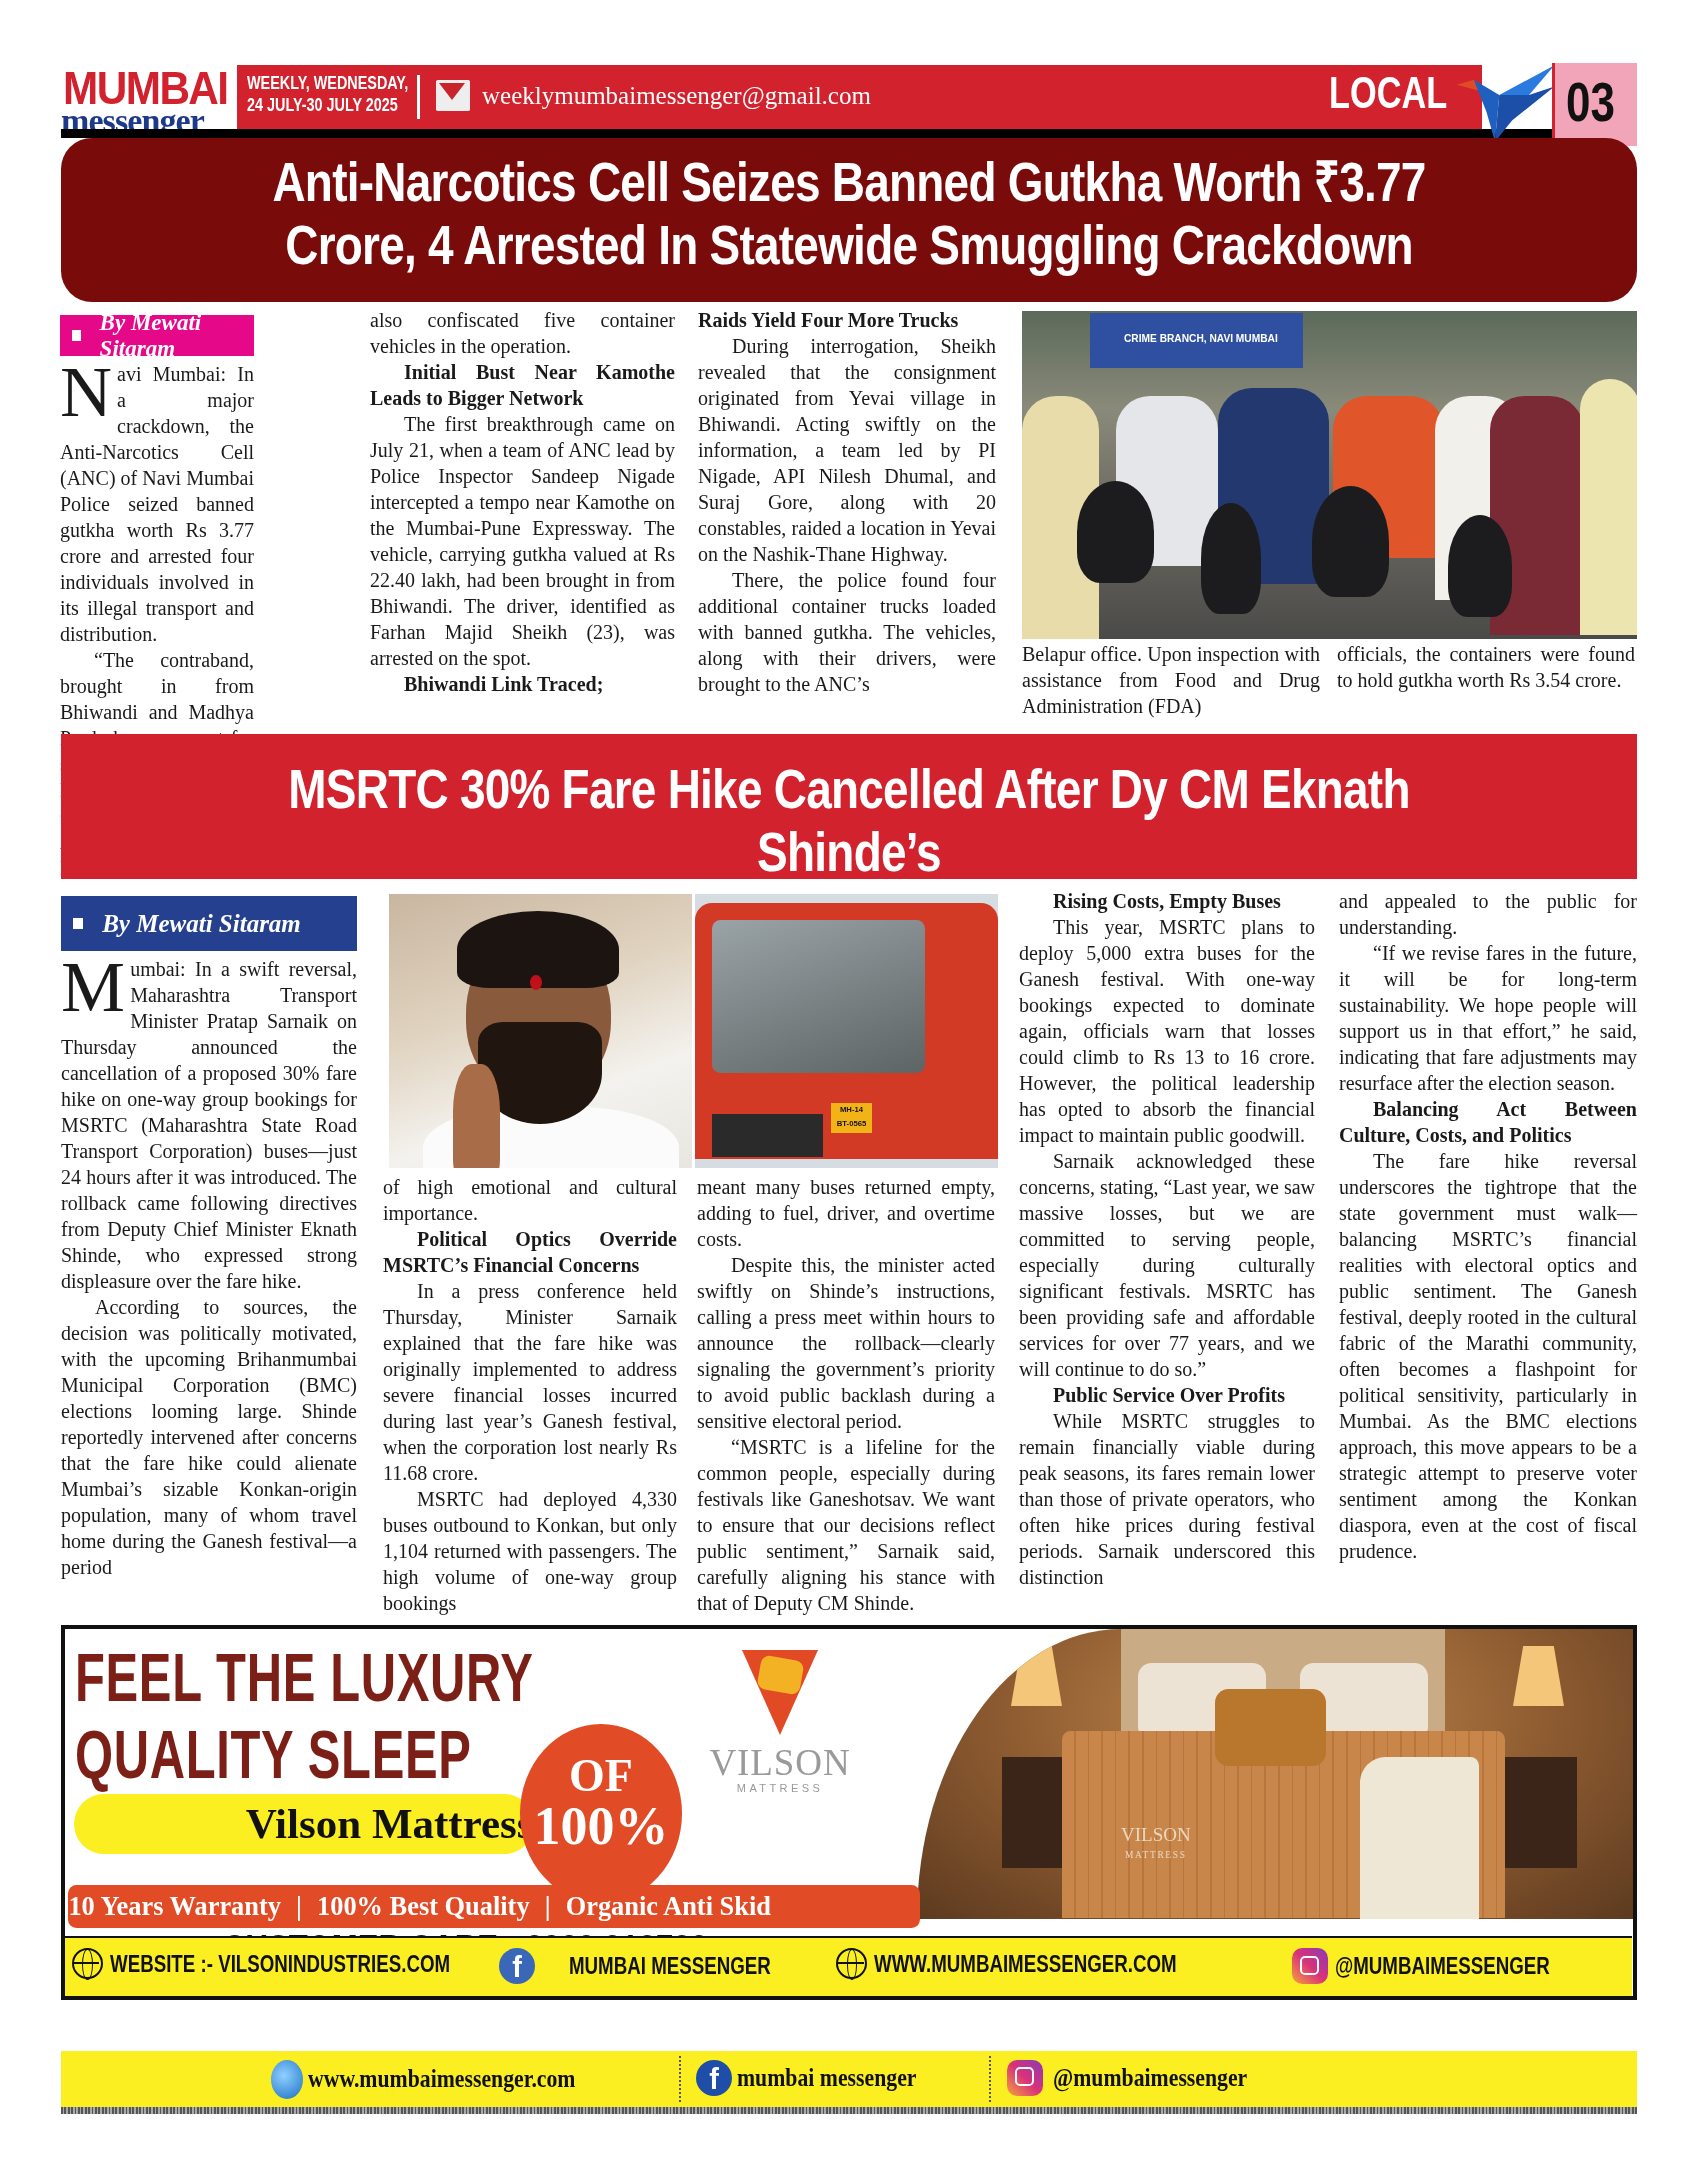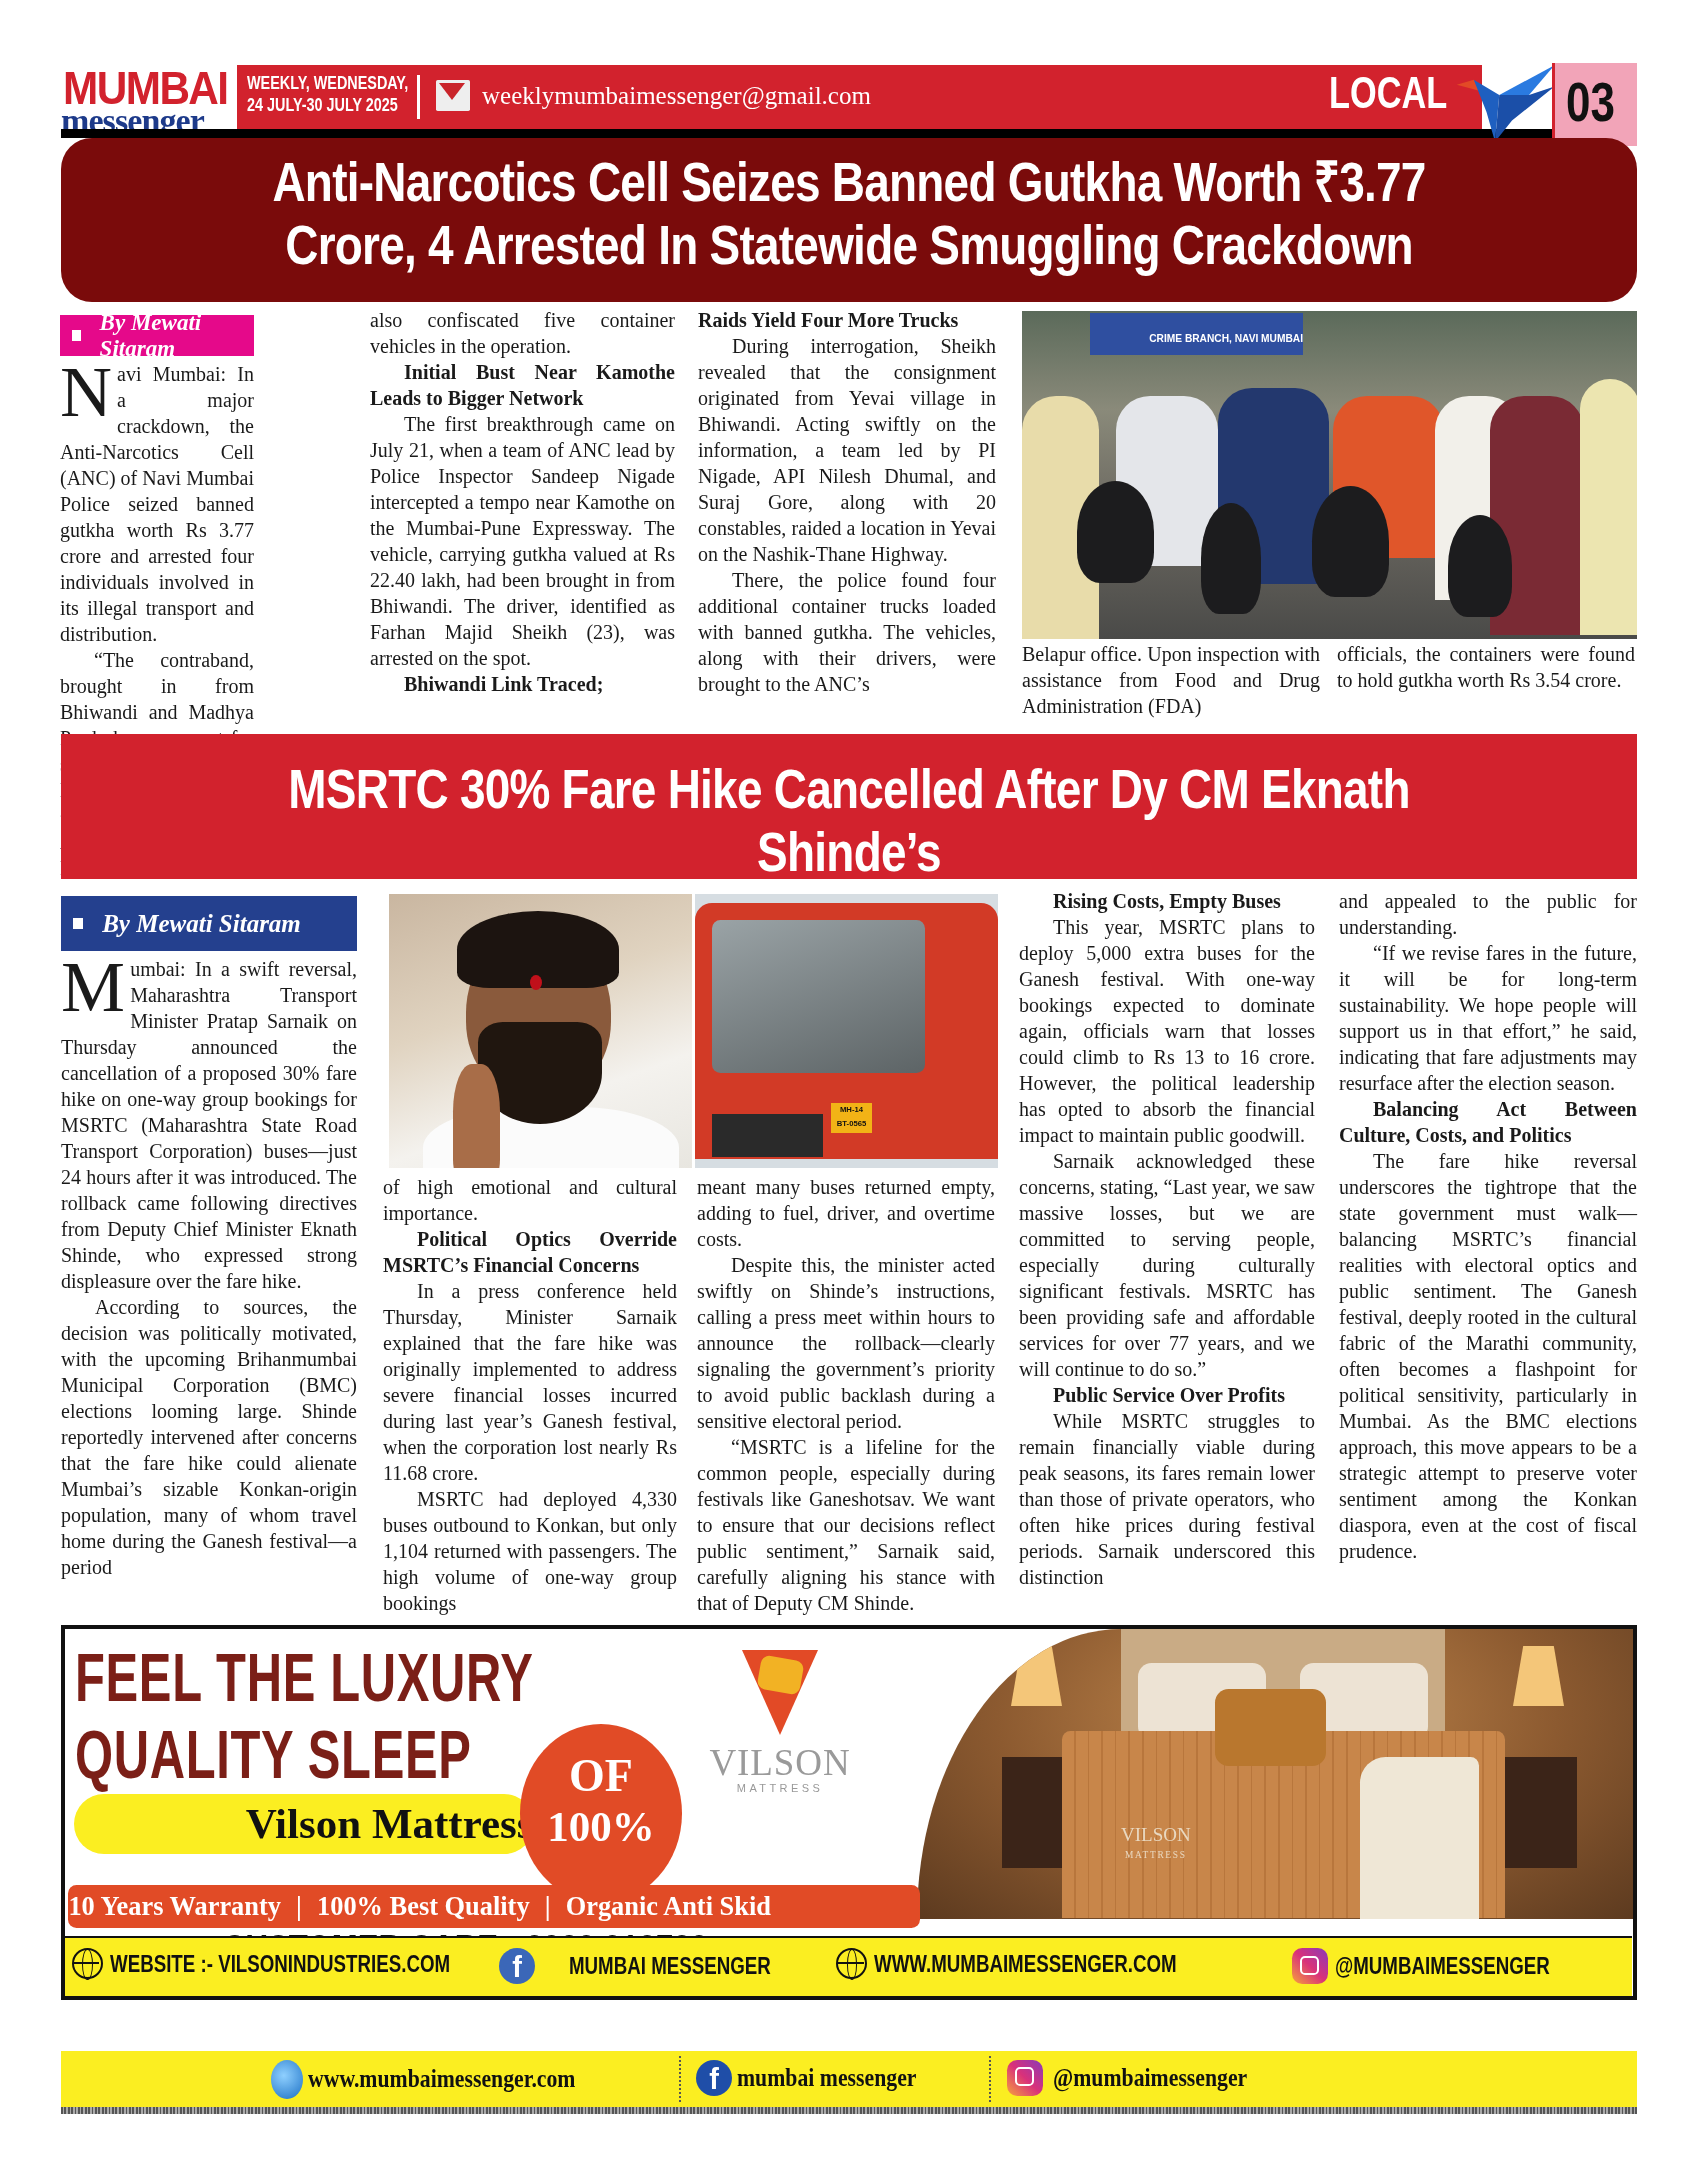--- a/index.html
+++ b/index.html
@@ -44,21 +44,21 @@
   .col .sub.noind { text-indent: 0; }
   .drop { float: left; font-size: 72px; line-height: 56px; padding-right: 5.1px; margin-top: 3.4px; }
 
   .c1 { left: 60px; top: 361px; width: 194px; }
   .c2 { left: 370px; top: 307px; width: 305px; }
   .c3 { left: 698px; top: 307px; width: 298px; }
   .cap1 { left: 1022px; top: 641px; width: 298px; }
   .cap2 { left: 1337px; top: 641px; width: 298px; }
 
   .photo-police { left: 1022px; top: 311px; width: 615px; height: 328px; background: linear-gradient(180deg,#5b6a5a 0%,#8a8a7a 30%,#6d6a62 60%,#4a4a48 100%); overflow: hidden; }
-  .photo-police .sign { position: absolute; left: 68px; top: 1.7px; width: 213px; height: 42px; background: #2f4fa0; color: #fff; font-family: "Liberation Sans", sans-serif; font-size: 10.2px; font-weight: 700; padding: 20.4px 0 0 34px; text-align: right; }
+  .photo-police .sign { position: absolute; left: 68px; top: 1.7px; width: 213px; height: 55px; background: #2f4fa0; color: #fff; font-family: "Liberation Sans", sans-serif; font-size: 10.2px; font-weight: 700; padding: 20.4px 0 0 34px; }
   .person { position: absolute; border-radius: 34px 34px 0 0; }
   .hood { position: absolute; background: #1c1c1e; border-radius: 50% 50% 30% 30%; }
 
   .c2b1 { left: 61px; top: 956px; width: 296px; }
   .c2b2 { left: 383px; top: 1174px; width: 294px; }
   .c2b3 { left: 697px; top: 1174px; width: 298px; }
   .c2b4 { left: 1019px; top: 888px; width: 296px; }
   .c2b5 { left: 1339px; top: 888px; width: 298px; }
 
   .photo-shinde { left: 389px; top: 894px; width: 303px; height: 274px; background: linear-gradient(160deg,#c9b6a0 0%,#e0d3c0 40%,#f4f2ee 70%,#e8e6e0 100%); overflow: hidden; }
@@ -75,21 +75,21 @@
   .photo-bus .plate { position: absolute; left: 136px; top: 209px; width: 41px; height: 30px; background: #f2b316; font-family: "Liberation Sans", sans-serif; font-size: 7.7px; font-weight: 700; color: #111; text-align: center; line-height: 13.6px; }
   .photo-bus .grill { position: absolute; left: 12.8px; top: 256px; width: 239px; height: 43px; background: #222; }
 
   
   .ad { left: 61px; top: 1625px; width: 1576px; height: 375px; border: 4.3px solid #111; background: #fff; overflow: hidden; }
   .ad-h1 { position: absolute; left: 10.2px; top: 12px; font-family: "Liberation Sans", sans-serif; font-weight: 700; font-size: 68px; color: #7b1f17; line-height: 73px; transform: scaleX(0.72); transform-origin: left; letter-spacing: 0.9px; }
   .ad-h2 { position: absolute; left: 10.2px; top: 89px; font-family: "Liberation Sans", sans-serif; font-weight: 700; font-size: 68px; color: #7b1f17; line-height: 73px; transform: scaleX(0.72); transform-origin: left; letter-spacing: 0.9px; }
   .ad-pill { position: absolute; left: 8.5px; top: 165px; width: 460px; height: 60px; background: #fbee21; border-radius: 30px; font-family: "Liberation Serif", serif; font-weight: 700; font-size: 43px; color: #111; text-align: right; line-height: 60px; }
   .ad-circle { position: absolute; left: 455px; top: 95px; width: 162px; height: 179px; background: #e14b26; border-radius: 50%; color: #fff; font-family: "Liberation Serif", serif; font-weight: 700; text-align: center; }
   .ad-circle .of { display: block; font-size: 46px; margin-top: 25.6px; line-height: 51px; }
-  .ad-circle .pct { display: block; font-size: 43px; line-height: 51px; }
+  .ad-circle .pct { display: block; font-size: 54px; line-height: 51px; }
   .ad-logo { position: absolute; left: 630px; top: 12px; width: 170px; height: 196px; text-align: center; }
   .ad-logo .v { width: 94px; height: 102px; margin: 0 auto; position: relative; }
   .ad-logo .v::before { content: ""; position: absolute; left: 8.5px; top: 8.5px; border-left: 38px solid transparent; border-right: 38px solid transparent; border-top: 85px solid #e24a26; }
   .ad-logo .v::after { content: ""; position: absolute; left: 25.6px; top: 17px; width: 43px; height: 34px; background: #f2b224; border-radius: 8.5px; transform: rotate(10deg); }
   .ad-logo .vilson { font-family: "Liberation Serif", serif; font-size: 37px; color: #9a9a9a; letter-spacing: 0.9px; line-height: 39px; }
   .ad-logo .mat { font-family: "Liberation Sans", sans-serif; font-size: 11px; color: #999; letter-spacing: 3.4px; }
   .ad-strip { position: absolute; left: 3.4px; top: 256px; width: 852px; height: 43px; background: #e14b26; border-radius: 8.5px; color: #fff; font-family: "Liberation Serif", serif; font-weight: 700; font-size: 26.4px; line-height: 43px; padding-left: 0px; white-space: nowrap; }
   .ad-strip span { display: inline-block; }
   .ad-cc { position: absolute; left: 128px; top: 298px; font-family: "Liberation Sans", sans-serif; font-weight: 700; font-size: 39px; color: #111; transform: scaleX(0.8); transform-origin: left; white-space: nowrap; }
   .ad-cc .phone { display: inline-block; width: 29px; height: 29px; border: 8.5px solid #111; border-right-color: transparent; border-top-color: transparent; border-radius: 50%; transform: rotate(-45deg); margin-right: 8.5px; vertical-align: -3.4px; }

